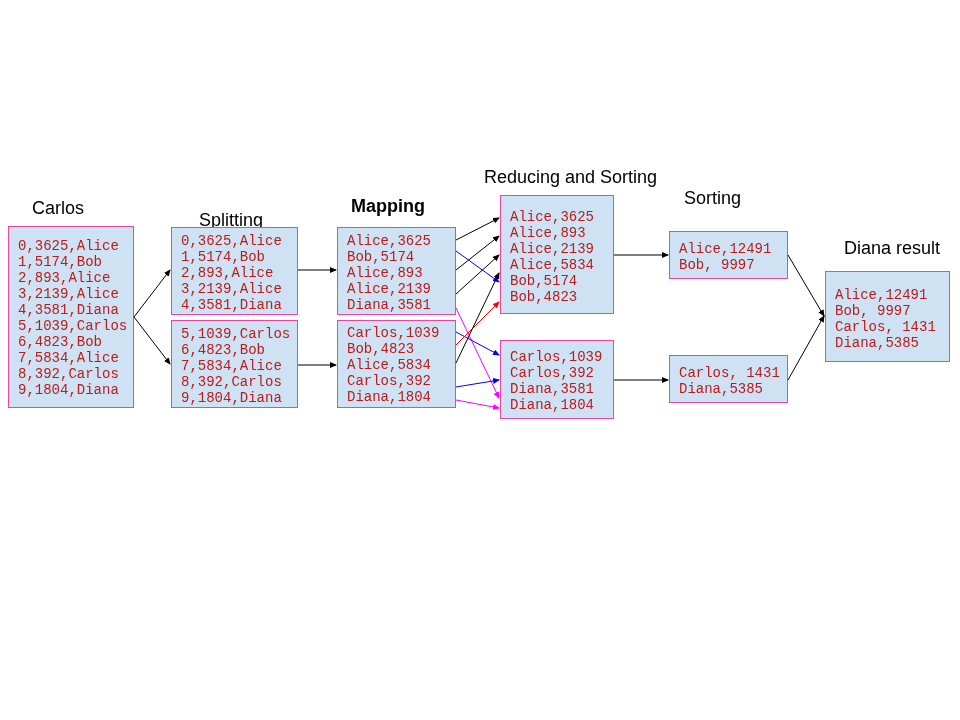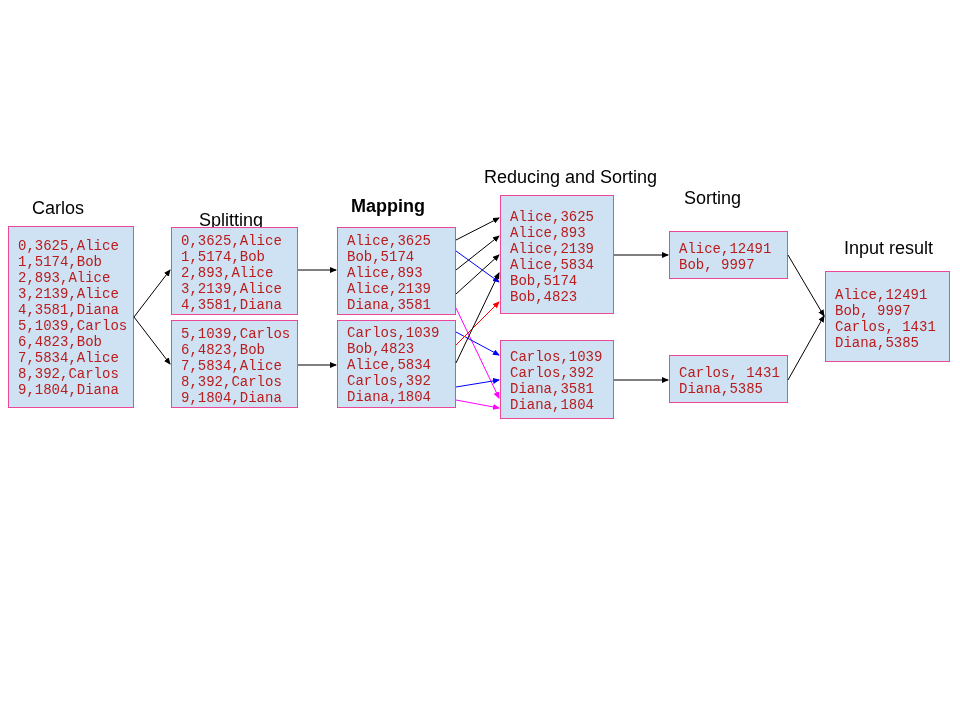--- a/index.html
+++ b/index.html
@@ -25,21 +25,21 @@
     svg#arrows { position: absolute; left: 0; top: 0; }
   </style>
 </head>
 <body>
 
 <div class="stage-title" style="left:32px;top:198px;">Carlos</div>
 <div class="stage-title" style="left:199px;top:198px;margin-top:12px;">Splitting</div>
 <div class="stage-title" style="left:351px;top:196px;font-weight:bold;">Mapping</div>
 <div class="stage-title" style="left:484px;top:167px;">Reducing and Sorting</div>
 <div class="stage-title" style="left:684px;top:188px;">Sorting</div>
-<div class="stage-title" style="left:844px;top:238px;">Input result</div>
+<div class="stage-title" style="left:844px;top:238px;">Diana result</div>
 
 <div class="box" style="left:8px;top:226px;width:126px;height:182px;padding:11px 0 0 9px;">
     <div class="line">0,3625,Alice</div>
     <div class="line">1,5174,Bob</div>
     <div class="line">2,893,Alice</div>
     <div class="line">3,2139,Alice</div>
     <div class="line">4,3581,Diana</div>
     <div class="line">5,1039,Carlos</div>
     <div class="line">6,4823,Bob</div>
     <div class="line">7,5834,Alice</div>

